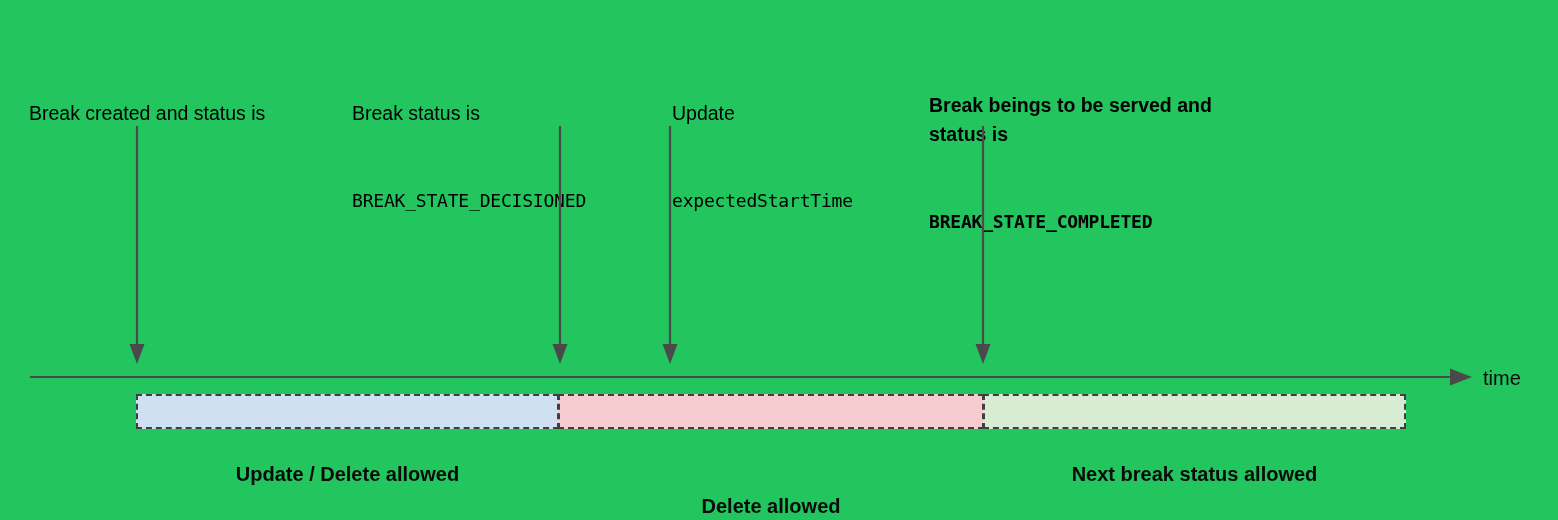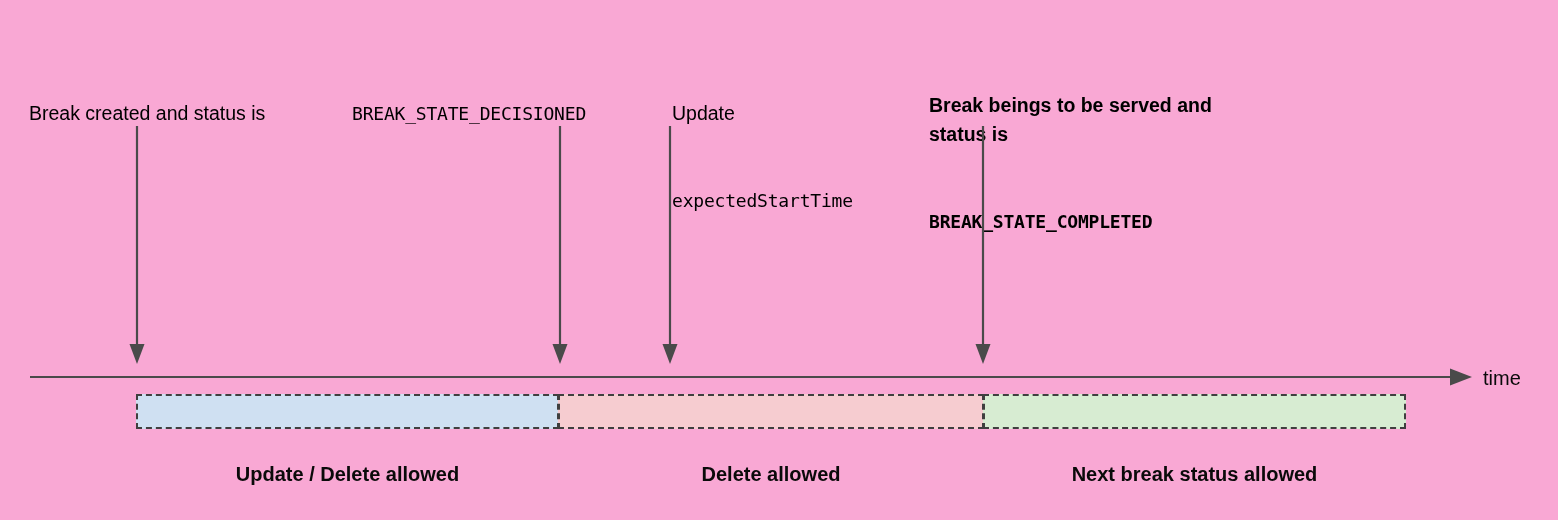--- a/index.html
+++ b/index.html
@@ -8,21 +8,21 @@
     background: #ffffff;
   }
   body {
     font-family: "Liberation Sans", sans-serif;
     -webkit-font-smoothing: antialiased;
   }
   #canvas {
     position: relative;
     width: 1558px;
     height: 520px;
-    background: #f9a8d4;
+    background: #22c55e;
     overflow: hidden;
   }
 
   
   .annotation {
     position: absolute;
     font-size: 19.5px;
     line-height: 29px;
     color: #000000;
     white-space: pre-wrap;
@@ -98,33 +98,34 @@
     position: absolute;
     top: 461px;
     font-size: 20px;
     line-height: 26px;
     color: #0a0a0a;
     text-align: center;
     font-family: "Liberation Sans", sans-serif;
     font-weight: bold;
   }
   #phase-caption-update { left: 136px; width: 423px; }
-  #phase-caption-delete { left: 558px; width: 426px; }
+  #phase-caption-delete { left: 558px; width: 426px; margin-top: 32px; }
   #phase-caption-next   { left: 983px; width: 423px; }
 </style>
 </head>
 <body>
 
 <div id="canvas">
 
   <div class="annotation" id="annotation-scheduled">
     <span class="ann-line plain">Break created and status is</span>
   </div>
 
   <div class="annotation" id="annotation-decisioned">
+    <span class="ann-line plain">Break status is</span>
     <span class="ann-line mono">BREAK_STATE_DECISIONED</span>
   </div>
 
   <div class="annotation" id="annotation-expected">
     <span class="ann-line plain">Update</span>
     <span class="ann-line mono">expectedStartTime</span>
   </div>
 
   <div class="annotation" id="annotation-completed">
     <span class="ann-line plain">Break beings to be served and status is</span>

